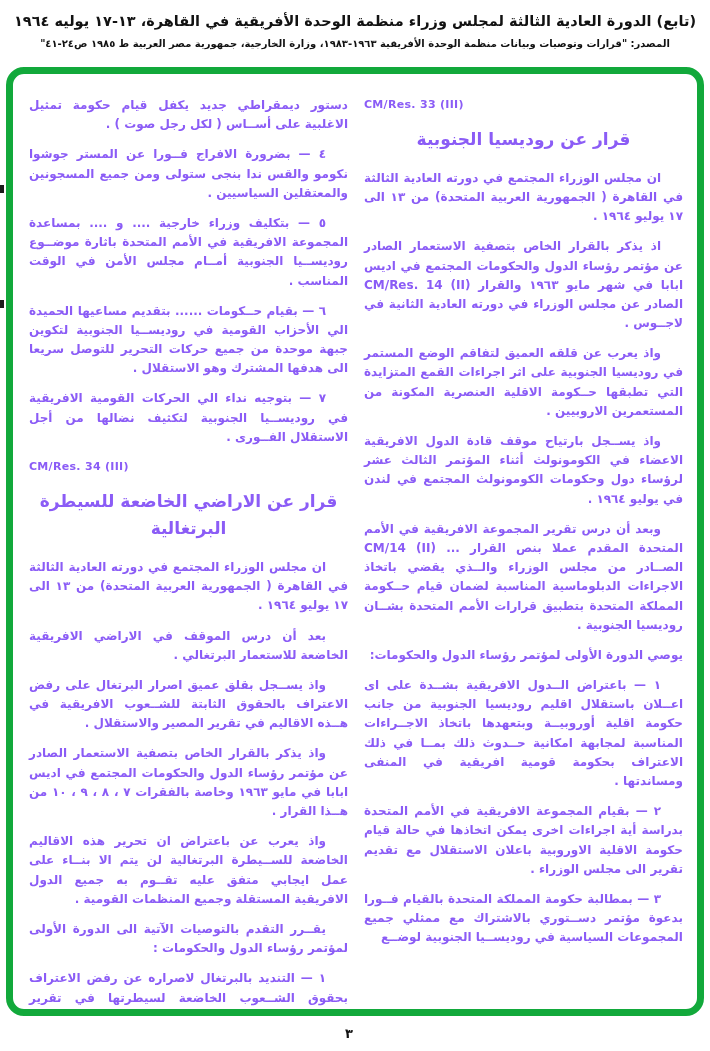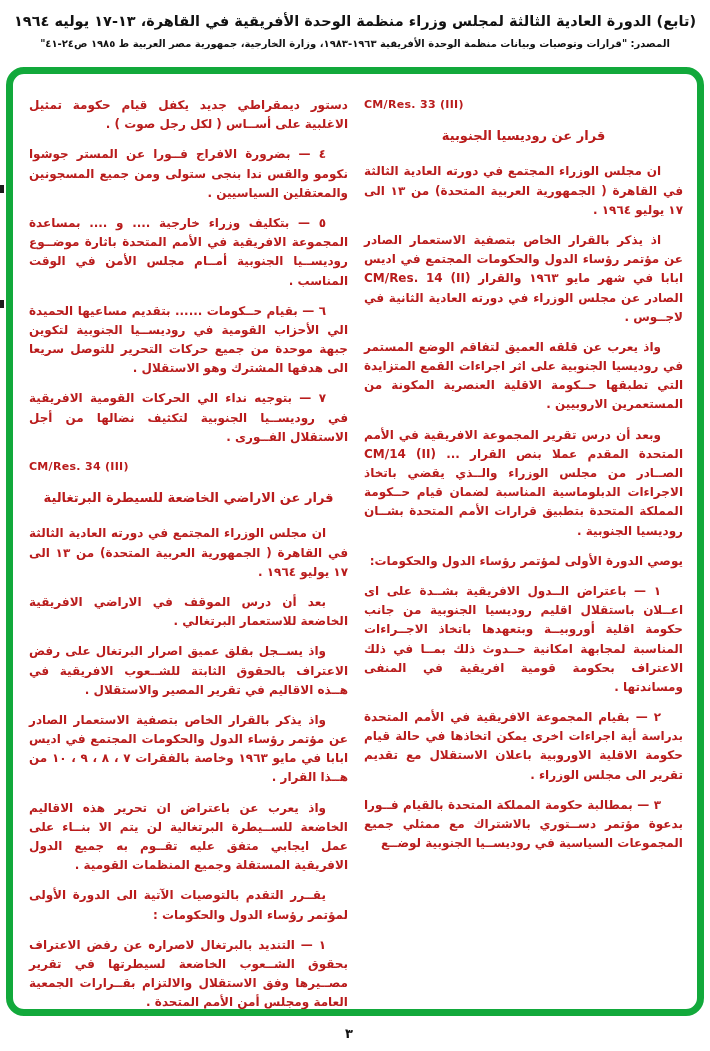--- a/index.html
+++ b/index.html
@@ -59,36 +59,36 @@
     gap: 16px;
     height: 100%;
   }
   .column {
     flex: 1 1 0;
     direction: rtl;
     font-size: 12px;
     font-weight: bold;
     line-height: 1.6;
     text-align: justify;
-    color: #b91c1c;
+    color: #8b5cf6;
   }
   .res-number {
     direction: ltr;
     text-align: left;
     font-size: 11px;
     font-weight: bold;
     letter-spacing: 0.3px;
     margin: 0 0 10px 0;
   }
   .res-number.second {
     margin-top: 5px;
   }
   .res-title {
     text-align: center;
-    font-size: 13px;
+    font-size: 17px;
     font-weight: bold;
     margin: 12px 6px 16px 6px;
   }
   .para {
     margin: 0 0 11px 0;
     text-indent: 22px;
   }
   .para.flush {
     text-indent: 0;
   }
@@ -125,20 +125,21 @@
 
   <div class="content-box">
     <div class="columns">
 
       <section class="column" lang="ar">
         <div class="res-number">CM/Res. 33 (III)</div>
         <div class="res-title">قرار عن روديسيا الجنوبية</div>
         <p class="para">ان مجلس الوزراء المجتمع في دورته العادية الثالثة في القاهرة ( الجمهورية العربية المتحدة) من ١٣ الى ١٧ يوليو ١٩٦٤ .</p>
         <p class="para">اذ يذكر بالقرار الخاص بتصفية الاستعمار الصادر عن مؤتمر رؤساء الدول والحكومات المجتمع في اديس ابابا في شهر مايو ١٩٦٣ والقرار CM/Res. 14 (II) الصادر عن مجلس الوزراء في دورته العادية الثانية في لاجــوس .</p>
         <p class="para">واذ يعرب عن قلقه العميق لتفاقم الوضع المستمر في روديسيا الجنوبية على اثر اجراءات القمع المتزايدة التي تطبقها حــكومة الاقلية العنصرية المكونة من المستعمرين الاروبيين .</p>
+        <p class="para">واذ يســجل بارتياح موقف قادة الدول الافريقية الاعضاء في الكومونولث أثناء المؤتمر الثالث عشر لرؤساء دول وحكومات الكومونولث المجتمع في لندن في يوليو ١٩٦٤ .</p>
         <p class="para">وبعد أن درس تقرير المجموعة الافريقية في الأمم المتحدة المقدم عملا بنص القرار ... CM/14 (II) الصــادر من مجلس الوزراء والــذي يقضي باتخاذ الاجراءات الدبلوماسية المناسبة لضمان قيام حــكومة المملكة المتحدة بتطبيق قرارات الأمم المتحدة بشــان روديسيا الجنوبية .</p>
         <p class="para flush">يوصي الدورة الأولى لمؤتمر رؤساء الدول والحكومات:</p>
         <p class="para">١ — باعتراض الــدول الافريقية بشــدة على اى اعــلان باستقلال اقليم روديسيا الجنوبية من جانب حكومة اقلية أوروبيــة وبتعهدها باتخاذ الاجــراءات المناسبة لمجابهة امكانية حــدوث ذلك بمــا في ذلك الاعتراف بحكومة قومية افريقية في المنفى ومساندتها .</p>
         <p class="para">٢ — بقيام المجموعة الافريقية في الأمم المتحدة بدراسة أية اجراءات اخرى يمكن اتخاذها في حالة قيام حكومة الاقلية الاوروبية باعلان الاستقلال مع تقديم تقرير الى مجلس الوزراء .</p>
         <p class="para">٣ — بمطالبة حكومة المملكة المتحدة بالقيام فــورا بدعوة مؤتمر دســتوري بالاشتراك مع ممثلي جميع المجموعات السياسية في روديســيا الجنوبية لوضــع</p>
       </section>
 
       <section class="column" lang="ar">
         <p class="para flush">دستور ديمقراطي جديد يكفل قيام حكومة تمثيل الاغلبية على أســاس ( لكل رجل صوت ) .</p>
         <p class="para">٤ — بضرورة الافراج فــورا عن المستر جوشوا نكومو والقس ندا بنجى ستولى ومن جميع المسجونين والمعتقلين السياسيين .</p>

